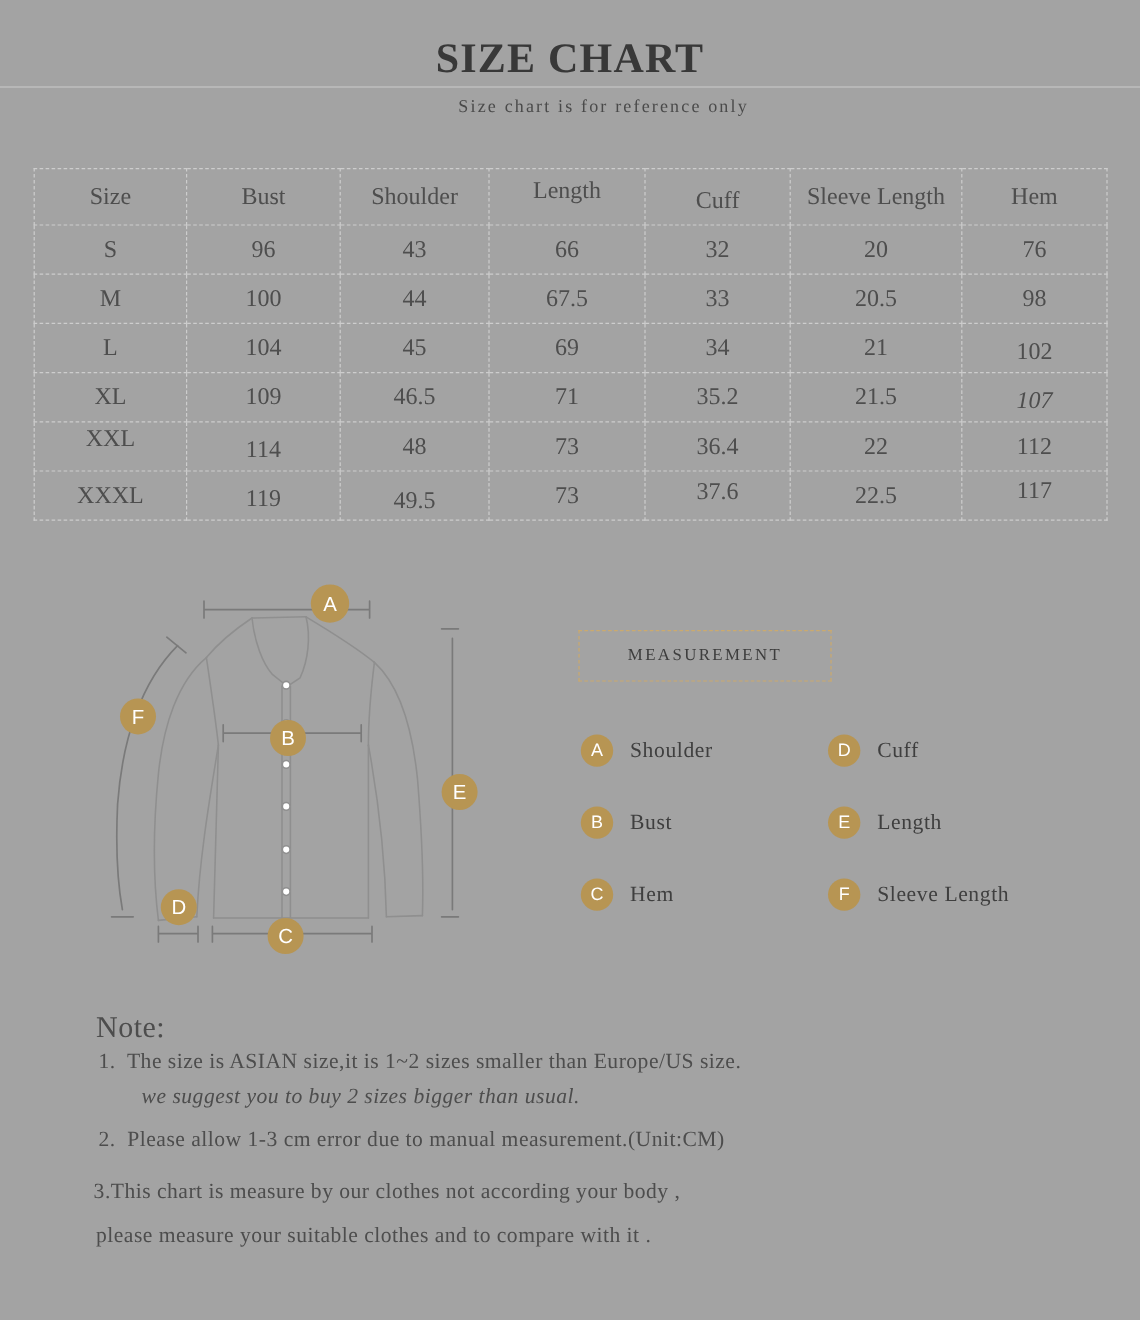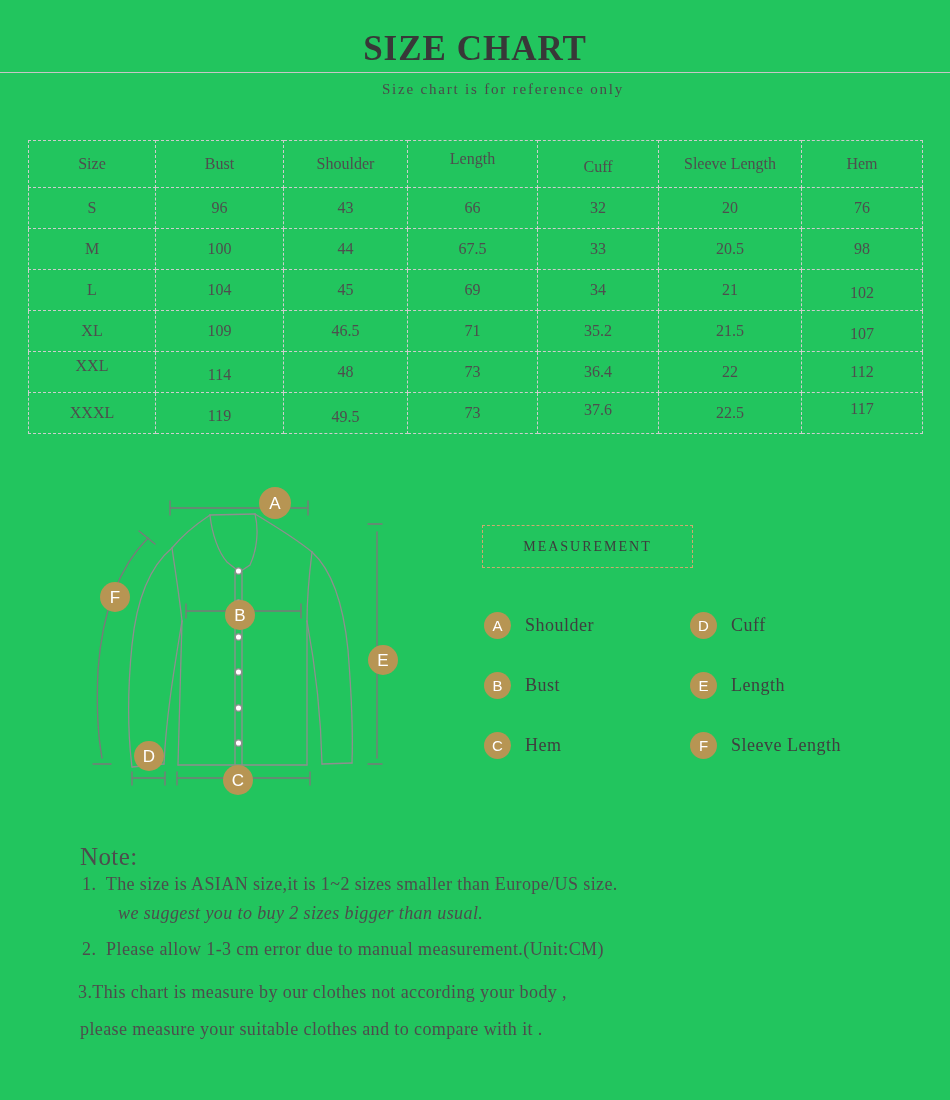--- a/index.html
+++ b/index.html
@@ -1,38 +1,38 @@
 <!DOCTYPE html>
 <html style="--accent: #b79553; --accent-border: #cbaa6e;"><head>
 <meta charset="utf-8">
 <style>
   html,body{margin:0;padding:0;background:#fff;}
-  .page{position:relative;width:950px;height:1100px;background:#22c55e;overflow:hidden;
+  .page{position:relative;width:950px;height:1100px;background:#a3a3a3;overflow:hidden;
         font-family:"Liberation Serif","DejaVu Serif",serif;color:#4e4e4e;}
 
   
   .page-title{position:absolute;top:29px;left:0;width:100%;text-align:center;
               font-size:35px;font-weight:bold;letter-spacing:1px;color:#383838;}
   .title-rule{position:absolute;top:72px;left:0;width:950px;height:0;border-top:1px solid #c6c6c6;}
   .page-subtitle{position:absolute;top:81px;left:0;width:100%;text-align:center;
                  font-size:15px;letter-spacing:1.8px;color:#4a4a4a;padding-left:28px;}
 
   
   .size-table{position:absolute;left:28px;top:140px;width:894px;border-collapse:collapse;
-              table-layout:fixed;font-size:16px;color:#4e4e4e;}
+              table-layout:fixed;font-size:20px;color:#4e4e4e;}
   .size-table th,.size-table td{border:1px dashed #cdcdcd;text-align:center;vertical-align:middle;
               font-weight:normal;padding:0;}
   .size-table thead tr{height:47px;}
   .size-table tbody tr{height:41px;}
   .size-table span{display:inline-block;}
   
   .size-table thead th:nth-child(4) span{transform:translateY(-5px);}
   .size-table thead th:nth-child(5) span{transform:translateY(3px);}
   .size-table tbody tr:nth-child(3) td:nth-child(7) span{transform:translateY(3px);}
-  .size-table tbody tr:nth-child(4) td:nth-child(7) span{transform:translateY(3px);}
+  .size-table tbody tr:nth-child(4) td:nth-child(7) span{transform:translateY(3px);font-style:italic;}
   .size-table tbody tr:nth-child(5) td:nth-child(1) span{transform:translateY(-6px);}
   .size-table tbody tr:nth-child(5) td:nth-child(2) span{transform:translateY(3px);}
   .size-table tbody tr:nth-child(6) td:nth-child(2) span{transform:translateY(3px);}
   .size-table tbody tr:nth-child(6) td:nth-child(3) span{transform:translateY(4px);}
   .size-table tbody tr:nth-child(6) td:nth-child(5) span{transform:translateY(-3px);}
   .size-table tbody tr:nth-child(6) td:nth-child(7) span{transform:translateY(-4px);}
 
   
   .diagram{position:absolute;left:60px;top:480px;width:400px;height:330px;}
   .diagram text{font-family:"Liberation Sans","DejaVu Sans",sans-serif;fill:#ffffff;}

